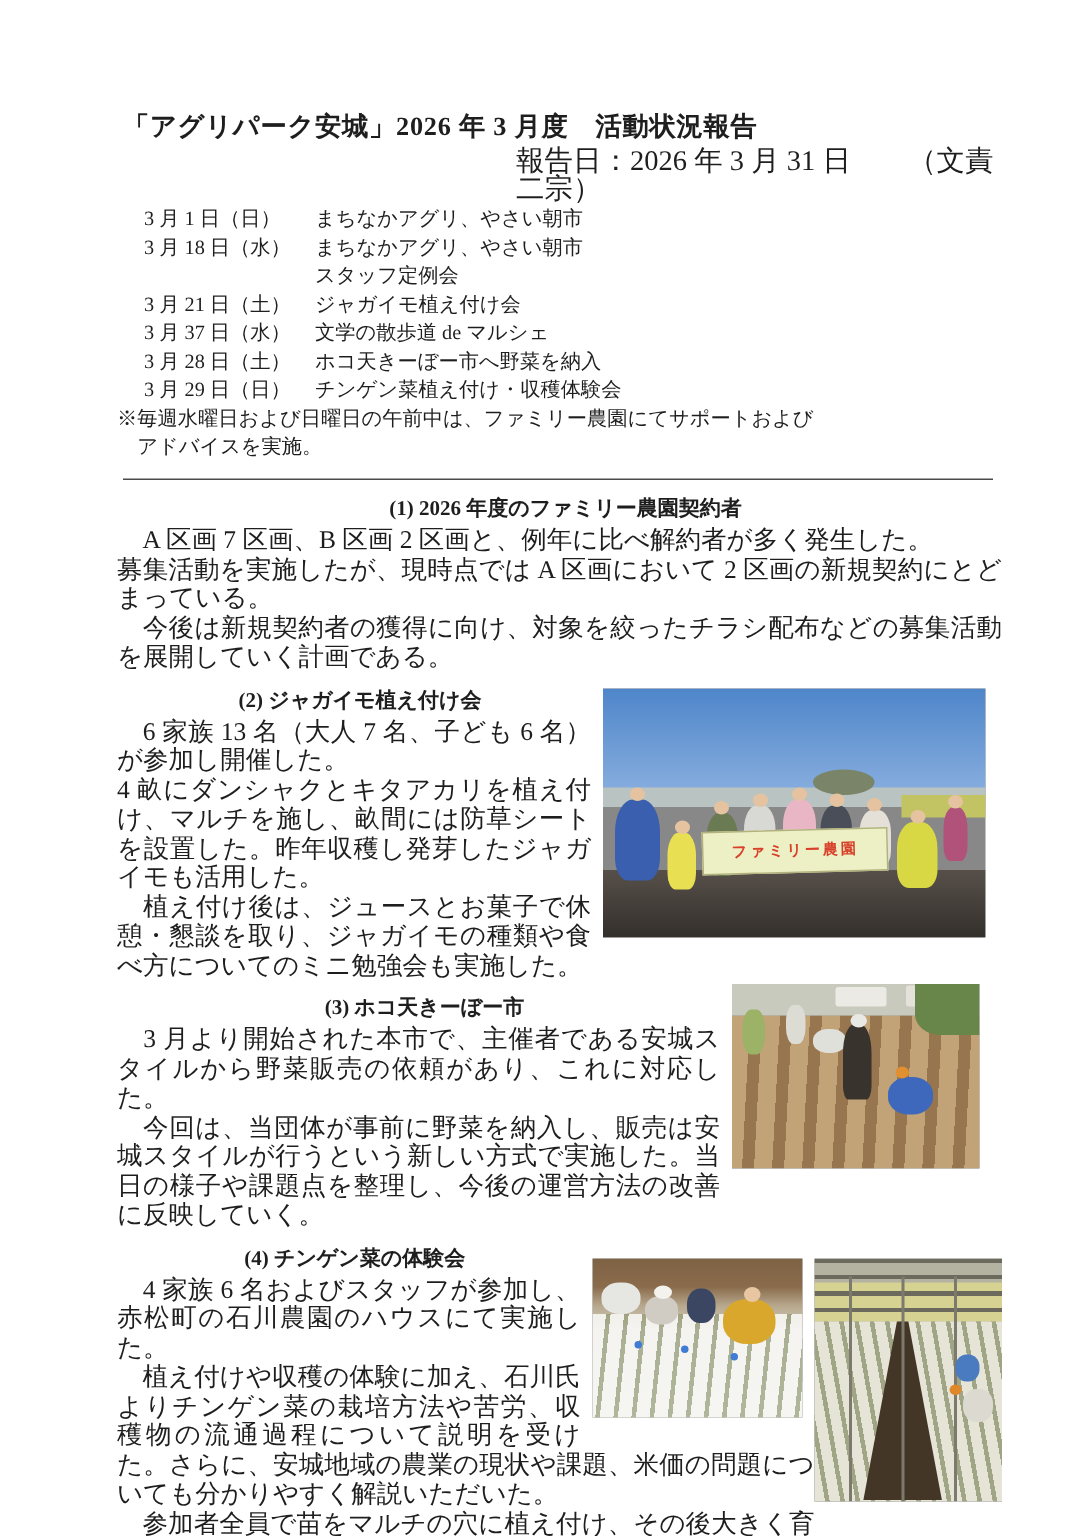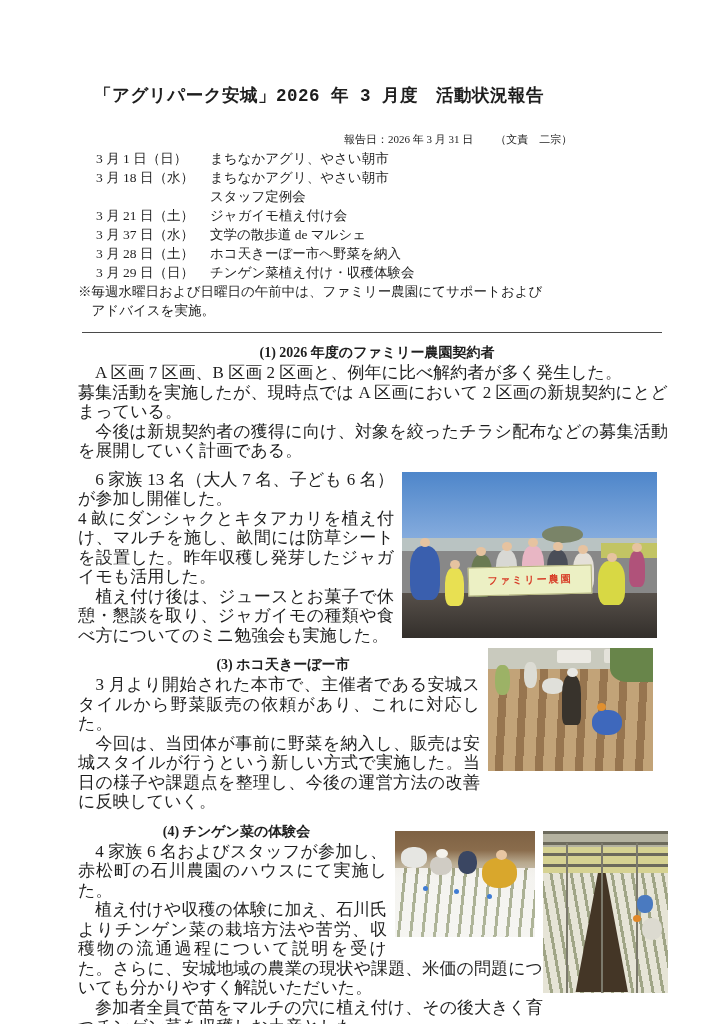--- a/index.html
+++ b/index.html
@@ -3,22 +3,22 @@
 <meta charset="utf-8">
 <style>
   html,body { margin:0; padding:0; background:#ffffff; }
   .page {
     position:relative; width:724px; height:1024px; background:#ffffff;
     font-family:"Liberation Serif","DejaVu Serif",serif;
     color:#1e1e1e; overflow:hidden;
   }
   .content { position:absolute; left:78px; top:72px; width:590px; }
 
-  .title { margin:12px; padding-left:4px; font-size:17.5px; font-weight:bold; line-height:24px; letter-spacing:.5px;font-family:Liberation Mono, monospace; }
-  .report-line { margin-top:22px; padding-left:266px; font-size:11px; line-height:19px; }
+  .title { margin:0; padding-left:4px; font-size:17.5px; font-weight:bold; line-height:24px; letter-spacing:.5px; }
+  .report-line { margin-top:2px; padding-left:266px; font-size:19px; line-height:19px; }
   .act-heading { margin-top:5px; font-size:14px; font-weight:bold; line-height:20px; }
   .act-row { padding-left:7px; font-size:13.5px; line-height:19px;margin-left:11px; }
   .act-date { display:inline-block; width:114px; }
   .note { font-size:13.5px; line-height:19px; white-space:pre-line; }
   hr.divider { border:none; border-top:1.5px solid #4a4a4a; width:580px; margin:12px 0 0 4px; }
 
   .sec { margin-top:9px; }
   .sec::after { content:""; display:block; clear:both; }
   .sec h2 { margin:0; padding-left:8px; font-size:14px; font-weight:bold; line-height:21px;text-align:center; }
   .sec p { margin:0; font-size:17px; line-height:19.5px; text-align:justify; }
@@ -103,20 +103,21 @@
         <div class="person" style="left:37%;top:47%;width:21px;height:40px;background:#d8d8d4;"></div>
         <div class="person" style="left:47%;top:45%;width:22px;height:42px;background:#e8b6c4;"></div>
         <div class="person" style="left:57%;top:47%;width:21px;height:40px;background:#4a4e58;"></div>
         <div class="person" style="left:67%;top:49%;width:21px;height:38px;background:#e4e0d8;"></div>
         <div class="person" style="left:77%;top:54%;width:27px;height:44px;background:#d8d844;"></div>
         <div class="person" style="left:89%;top:48%;width:16px;height:36px;background:#b0527a;"></div>
         <div class="g-banner" style="left:26%;top:57%;width:48%;height:16%;">
           <span>ファミリー農園</span>
         </div>
       </div>
+      <h2>(2) ジャガイモ植え付け会</h2>
       <p>　6 家族 13 名（大人 7 名、子ども 6 名）が参加し開催した。</p>
       <p>4 畝にダンシャクとキタアカリを植え付け、マルチを施し、畝間には防草シートを設置した。昨年収穫し発芽したジャガイモも活用した。</p>
       <p>　植え付け後は、ジュースとお菓子で休憩・懇談を取り、ジャガイモの種類や食べ方についてのミニ勉強会も実施した。</p>
     </section>
 
     <section class="sec">
       <div class="photo photo-field">
         <div style="left:0;top:17%;right:0;bottom:0;background:repeating-linear-gradient(93deg,#c2a378 0 12px,#97754f 12px 20px);"></div>
         <div style="left:0;top:0;right:0;height:17%;background:#c9cabe;"></div>
         <div style="left:42%;top:2%;width:34px;height:13px;border-radius:2px;background:#eceae4;"></div>

